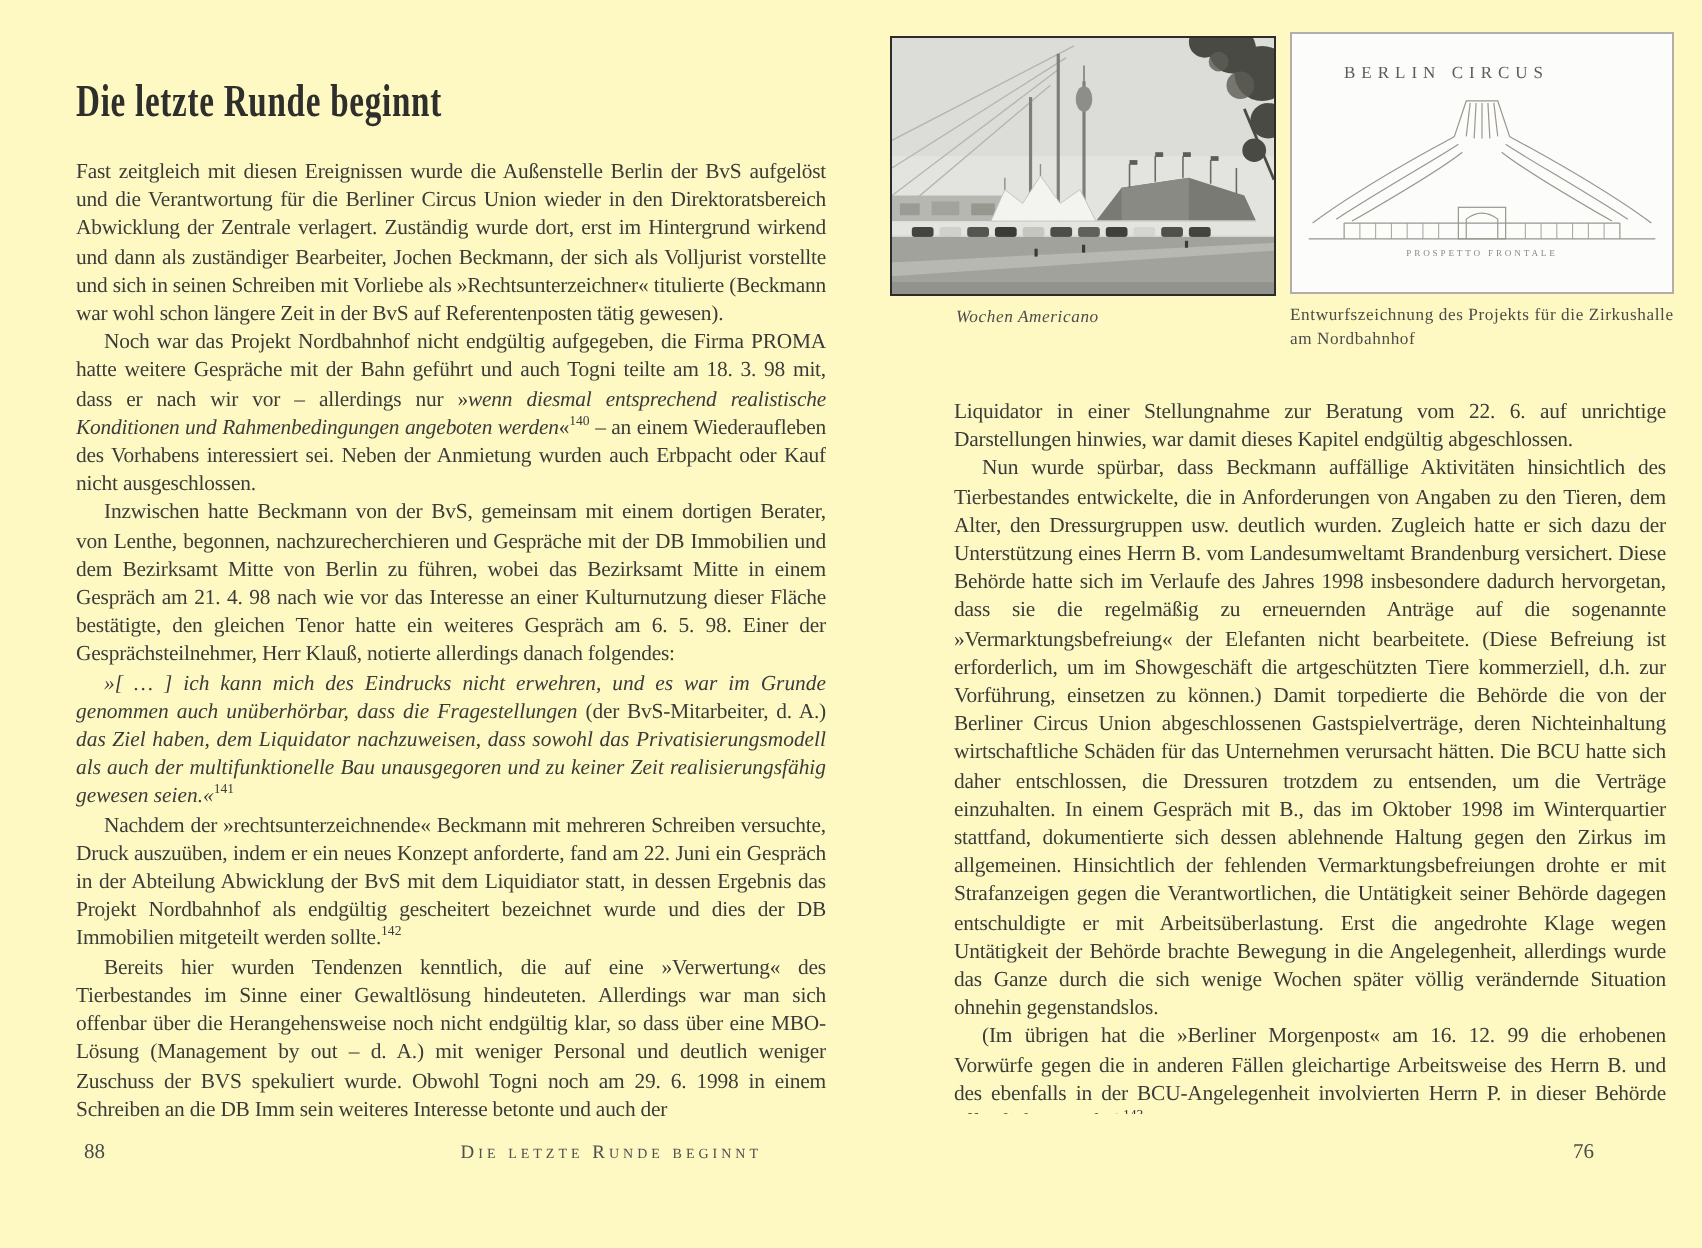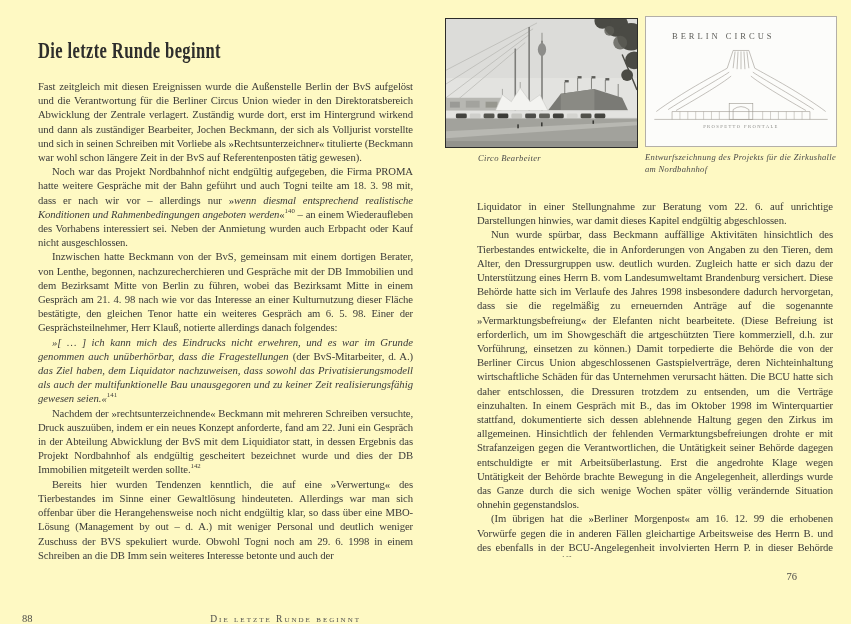--- a/index.html
+++ b/index.html
@@ -20,23 +20,23 @@
   }
   .body-left{left:38px;top:79px;width:375px;height:489px;}
   .body-right{left:477px;top:199px;width:356px;height:358px;}
   .body-col p{margin:0;text-indent:14px;}
   .body-col p.noindent{text-indent:0;}
   .body-col sup{font-size:6.8px;line-height:0;letter-spacing:0;}
   .body-col i .rom, .rom{font-style:normal;}
   .quote i{letter-spacing:0;}
   
   .footer-left{
-    position:absolute;left:22px;top:571px;width:375px;
+    position:absolute;left:42px;top:571px;width:375px;
     display:flex;justify-content:space-between;align-items:baseline;
-    font-size:10.5px;color:#4a4a48;margin-top:42px;
+    font-size:10.5px;color:#4a4a48;
   }
   .running-title{
     font-variant:small-caps;letter-spacing:2px;font-size:9.5px;
     margin-right:36px;color:#4f4f4d;
   }
   .footer-right{
     position:absolute;left:477px;top:571px;width:356px;box-sizing:border-box;
     text-align:right;padding-right:36px;font-size:10.5px;color:#4a4a48;
   }
   
@@ -56,21 +56,21 @@
   .drawing-title{
     position:absolute;left:26px;top:14px;font-size:8.5px;letter-spacing:3px;
     color:#5c5c58;white-space:nowrap;
   }
   .drawing-sub{
     position:absolute;left:0;bottom:17px;width:100%;text-align:center;
     font-size:4.6px;letter-spacing:1.4px;color:#8a8a86;
   }
   .fig-drawing svg{position:absolute;left:0;top:0;width:100%;height:100%;}
   .drawing-caption{
-    position:absolute;left:645px;top:152px;width:192px;font-style:italic;
+    position:absolute;left:645px;top:152px;width:192px;
     font-size:8.6px;line-height:11.5px;color:#4c4c4a;letter-spacing:0.3px;
   }
 </style>
 </head>
 <body>
 
 <div class="spread">
 
   <h1 class="chapter-heading">Die letzte Runde beginnt</h1>
 
@@ -164,21 +164,21 @@
         <circle cx="190" cy="42" r="9"></circle>
         <circle cx="183" cy="57" r="6"></circle>
       </g>
       <g fill="#5d5d56" opacity="0.8">
         <circle cx="176" cy="24" r="7"></circle>
         <circle cx="165" cy="12" r="5"></circle>
       </g>
       <line x1="193" y1="72" x2="178" y2="36" stroke="#4a4a44" stroke-width="1.4"></line>
     </svg>
   </figure>
-  <div class="photo-caption">Circo Bearbeiter</div>
+  <div class="photo-caption">Wochen Americano</div>
 
   <figure class="fig-drawing" style="margin:0;padding-left:20px;">
     <svg viewBox="0 0 192 131">
       <g stroke="#9a968e" stroke-width="0.6" fill="none">
 
         <line x1="8" y1="104" x2="184" y2="104"></line>
 
         <path d="M14,93 C44,72 68,60 82,52 L88,34 L104,34 L110,52 C124,60 148,72 178,93"></path>
 
         <path d="M22,94 C50,76 72,64 84,56"></path>

